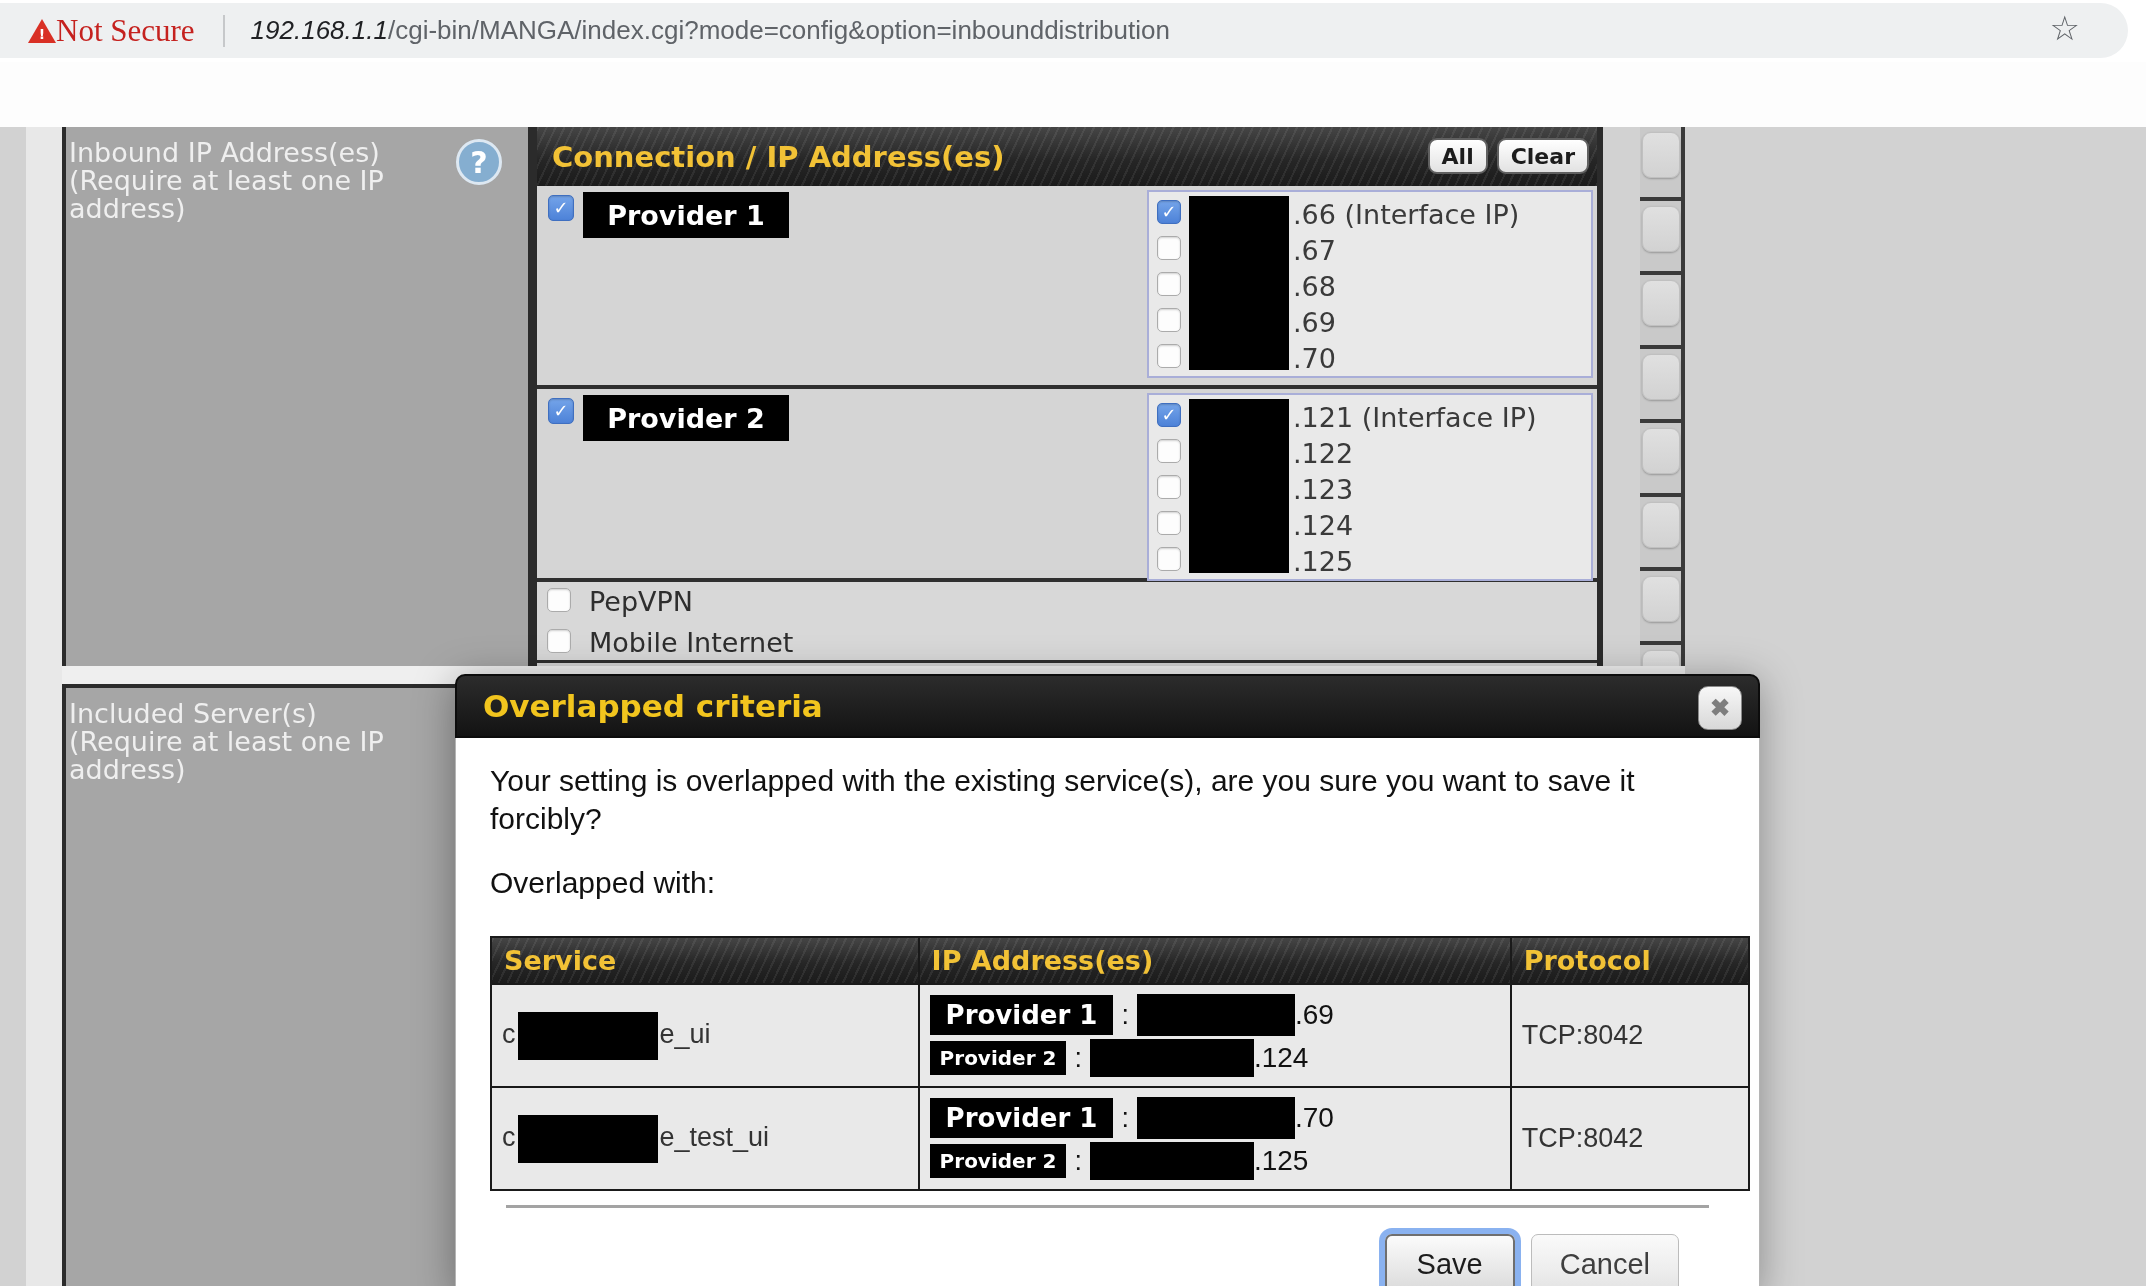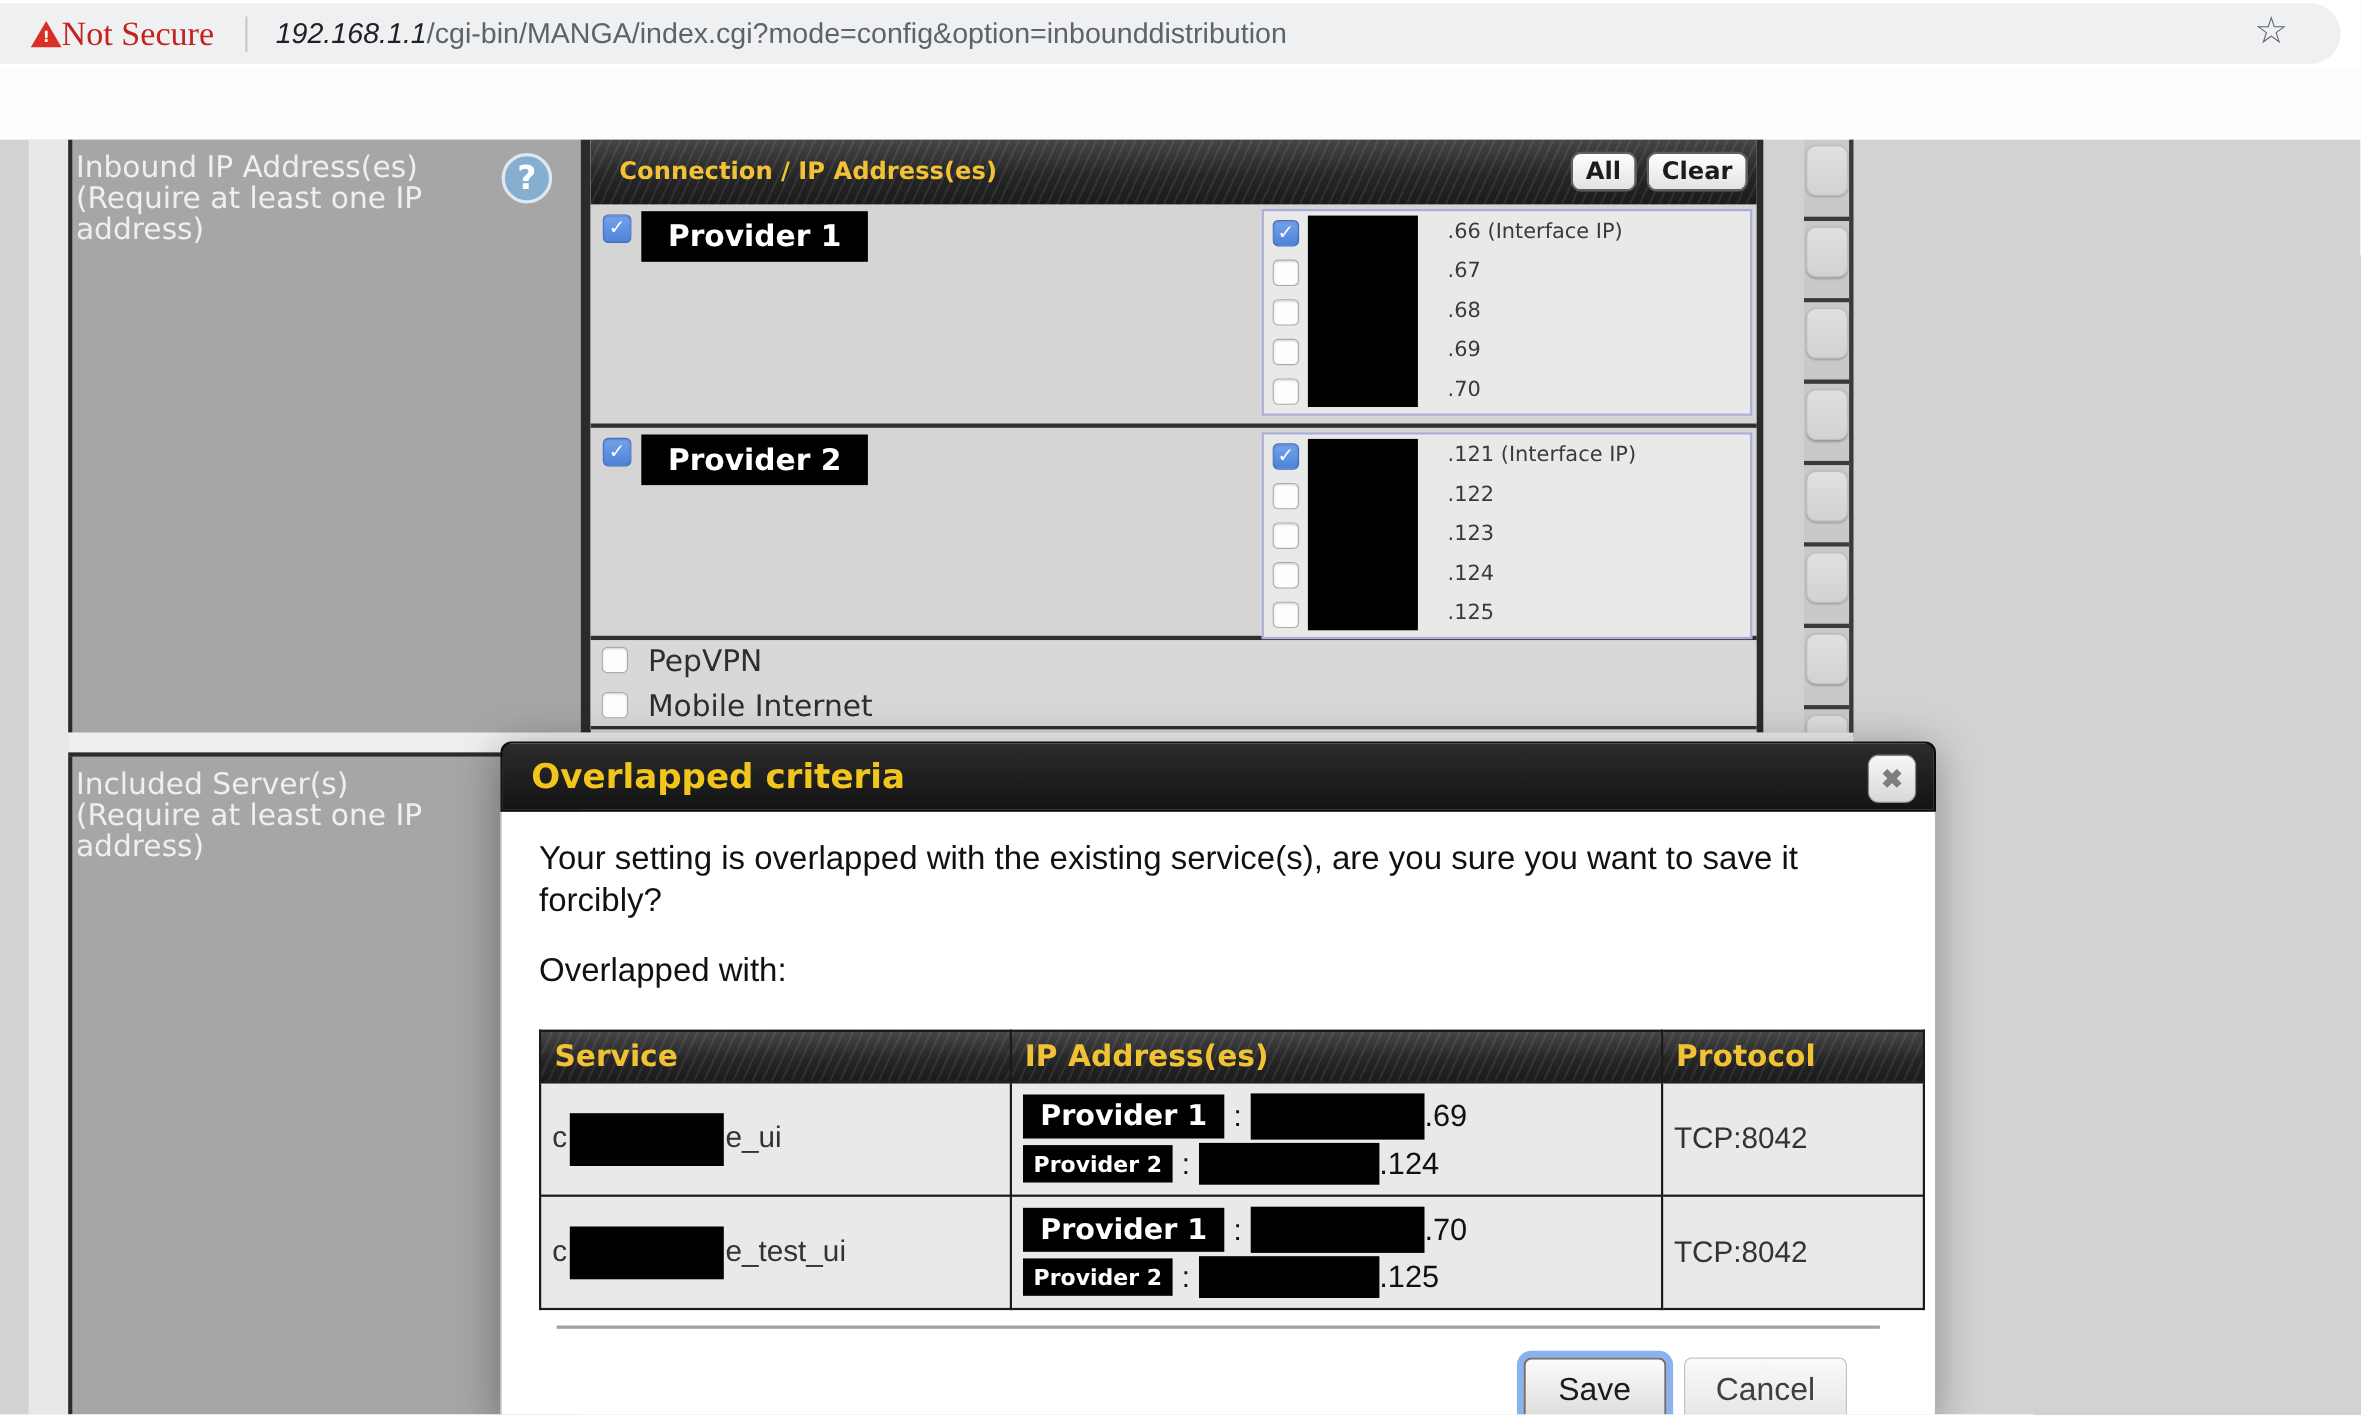--- a/index.html
+++ b/index.html
@@ -35,35 +35,35 @@
             background:#85aed0;border:3px solid #dde8f2;color:#fff;font-size:30px;font-weight:bold;
             display:flex;align-items:center;justify-content:center;cursor:pointer;box-sizing:border-box;}
   .cell-gap-border{position:absolute;left:528px;top:127px;width:9px;height:539px;background:#2b2b2b;}
 
   .content-cell{position:absolute;left:537px;top:127px;width:1060px;background:#d5d5d5;}
   .tbl1-right-border{position:absolute;left:1597px;top:127px;width:6px;height:539px;background:#2b2b2b;}
 
   .hatch{background-image:repeating-linear-gradient(115deg,rgba(255,255,255,0.07) 0px,rgba(255,255,255,0.07) 2px,transparent 2px,transparent 8px),
          linear-gradient(180deg,#454545 0%,#262626 55%,#1b1b1b 100%);}
   .conn-header{position:relative;height:59px;display:flex;align-items:center;}
-  .conn-title{color:#f2c236;font-weight:bold;font-size:22px;margin-left:26px;}
+  .conn-title{color:#f2c236;font-weight:bold;font-size:29px;margin-left:15px;}
   .mini-btn{height:36px;border-radius:9px;background:linear-gradient(#ffffff,#e2e2e2);
             border:2px solid #606060;color:#1c1c1c;font-weight:bold;font-size:22px;
             font-family:"DejaVu Sans",sans-serif;padding:0 12px;margin-left:9px;cursor:pointer;}
   .hdr-btns{position:absolute;right:8px;top:11px;display:flex;}
 
   .provider-row{position:relative;background:#d5d5d5;border-bottom:4px solid #2f2f2f;height:199px;}
   .provider-row.second{height:189px;}
   .p-label{position:absolute;left:46px;top:6px;width:206px;height:46px;background:#000;color:#fff;
            font-weight:bold;font-size:27px;display:flex;align-items:center;justify-content:center;}
   .ip-panel{position:absolute;right:4px;top:4px;width:446px;background:#e9e9e9;
             border:2px solid #a9aed8;box-sizing:border-box;padding-top:4px;}
   .ip-row{position:relative;height:36px;}
   .ip-redact{position:absolute;left:40px;top:4px;bottom:6px;width:100px;background:#000;z-index:1;}
-  .ip-label{position:absolute;left:144px;top:3px;font-size:19px;color:#3a3a3a;z-index:2;white-space:nowrap;margin-left:23px;}
+  .ip-label{position:absolute;left:144px;top:3px;font-size:27px;color:#3a3a3a;z-index:2;white-space:nowrap;}
 
   .cb{position:absolute;width:24px;height:24px;border-radius:5px;background:#fdfdfd;
       border:1px solid #ababab;box-shadow:inset 0 1px 2px rgba(0,0,0,0.18);box-sizing:border-box;
       display:flex;align-items:center;justify-content:center;cursor:pointer;z-index:3;}
   .cb.checked{background:linear-gradient(#74a4e9,#4d82d8);border-color:#3f6fc0;}
   .cb .tick{color:#fff;font-size:18px;font-weight:bold;line-height:1;}
 
   .simple-row{position:relative;background:#d8d8d8;border-bottom:3px solid #2f2f2f;height:37px;}
   .simple-row.last{border-bottom:none;height:41px;}
   .simple-label{position:absolute;left:52px;top:4px;font-size:27px;color:#2e2e2e;}

